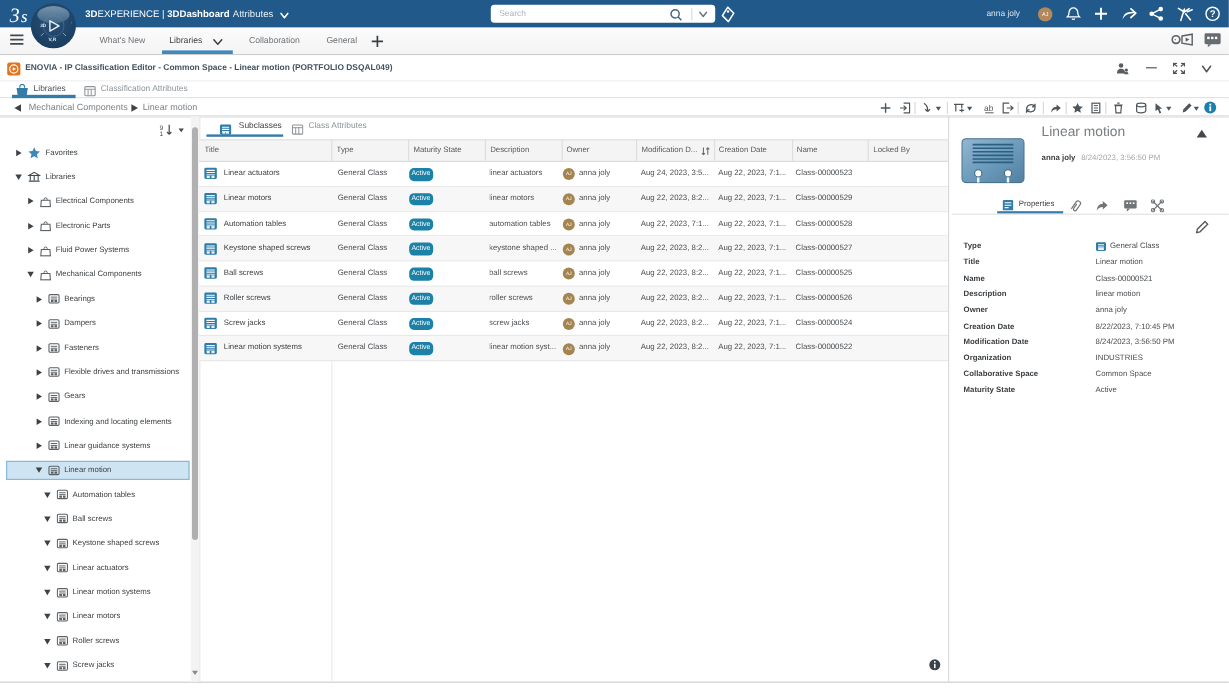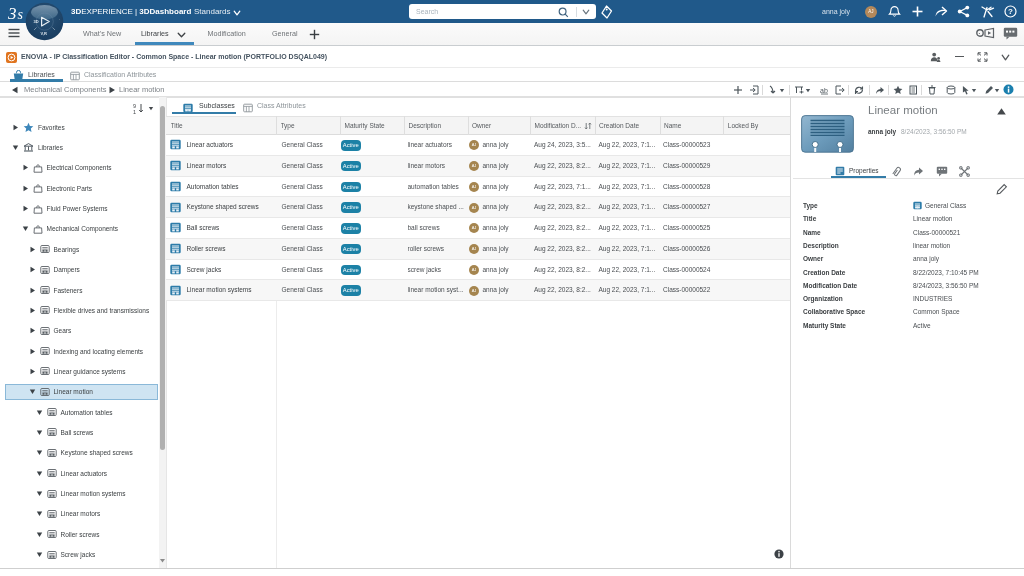--- a/index.html
+++ b/index.html
@@ -29,21 +29,21 @@
 <ellipse cx="19.5" cy="10.3" rx="13.4" ry="7.2" fill="url(#dome)" opacity="0.75"></ellipse>
 <path d="M16.6 15.3 L24.2 19.6 L16.6 23.9 Z" fill="none" stroke="#e8eef3" stroke-width="1.2" stroke-linejoin="round"></path>
 <circle cx="19.7" cy="19.6" r="8.6" fill="none" stroke="#6c8aa5" stroke-width="0.5" opacity="0.7"></circle>
 <text x="8.5" y="20.5" font-size="4" font-weight="bold" fill="#dde6ed" font-family="Liberation Sans">3D</text>
 <text x="34" y="20" font-size="4" fill="#dde6ed" font-family="Liberation Sans">´</text>
 <text x="15.5" y="32.5" font-size="4" font-weight="bold" fill="#dde6ed" font-family="Liberation Sans">V,R</text>
 <path d="M9 28 L11.5 25.5 M30 28 L27.5 25.5" stroke="#9fb2c2" stroke-width="0.7"></path>
 </svg>
   </div>
 <div class="" style="left:71px;top:0px;width:200px;height:23px;color:#fff;font-size:8px;line-height:23px;white-space:nowrap;"><b>3D</b>EXPERIENCE&nbsp;|&nbsp;<b>3DDashboard</b></div>
-<div class="" style="left:194px;top:0px;width:45px;height:23px;color:#e6edf3;font-size:8px;line-height:23px;">Standards</div>
+<div class="" style="left:194px;top:0px;width:45px;height:23px;color:#e6edf3;font-size:8px;line-height:23px;">Attributes</div>
 <div class="" style="left:233px;top:9.5px;width:8px;height:6px;">
     <svg width="8" height="6" viewBox="0 0 8 6" style="">
       <polyline points="1.2,1.2 4.0,4.8 6.8,1.2" fill="none" stroke="#fff" stroke-width="1.3" stroke-linecap="round" stroke-linejoin="round"></polyline>
     </svg>
   </div>
 <div class="" style="left:409px;top:4px;width:187px;height:15px;background:#fff;border-radius:3px;"></div>
 <div class="" style="left:416px;top:4px;width:100px;height:15px;color:#a9b4bd;font-size:7px;line-height:15px;">Search</div>
 <div class="" style="left:558px;top:6.5px;width:11px;height:11px;">
     <svg width="11" height="11" viewBox="0 0 11 11" style="">
       <circle cx="4.6" cy="4.6" r="3.4" fill="none" stroke="#41637f" stroke-width="1.2"></circle>
@@ -111,21 +111,21 @@
     </svg>
   </div>
 <div class="" style="left:83px;top:23px;width:60px;height:22px;color:#6f7377;font-size:7.2px;line-height:22px;">What's New</div>
 <div class="" style="left:141px;top:23px;width:40px;height:22px;color:#3f4346;font-size:7.2px;line-height:22px;">Libraries</div>
 <div class="" style="left:177px;top:31.5px;width:9px;height:6px;">
     <svg width="9" height="6" viewBox="0 0 9 6" style="">
       <polyline points="1.2,1.2 4.5,4.8 7.8,1.2" fill="none" stroke="#3f4346" stroke-width="1.3" stroke-linecap="round" stroke-linejoin="round"></polyline>
     </svg>
   </div>
 <div class="" style="left:134.5px;top:41.5px;width:59px;height:3px;background:#4089bd;"></div>
-<div class="" style="left:207.5px;top:23px;width:60px;height:22px;color:#6f7377;font-size:7.2px;line-height:22px;">Modification</div>
+<div class="" style="left:207.5px;top:23px;width:60px;height:22px;color:#6f7377;font-size:7.2px;line-height:22px;">Collaboration</div>
 <div class="" style="left:272px;top:23px;width:40px;height:22px;color:#6f7377;font-size:7.2px;line-height:22px;">General</div>
 <div class="" style="left:309px;top:28.5px;width:11px;height:11px;">
     <svg width="11" height="11" viewBox="0 0 11 11" style="">
       <line x1="5.5" y1="0.8" x2="5.5" y2="10.2" stroke="#3a3f43" stroke-width="1.4"></line>
       <line x1="0.8" y1="5.5" x2="10.2" y2="5.5" stroke="#3a3f43" stroke-width="1.4"></line>
     </svg>
   </div>
 <div class="" style="left:976px;top:27px;width:20px;height:12px;">
     <svg width="20" height="12" viewBox="0 0 20 12" style="">
       <circle cx="4" cy="6" r="3.2" fill="none" stroke="#5c6166" stroke-width="1.4"></circle>

